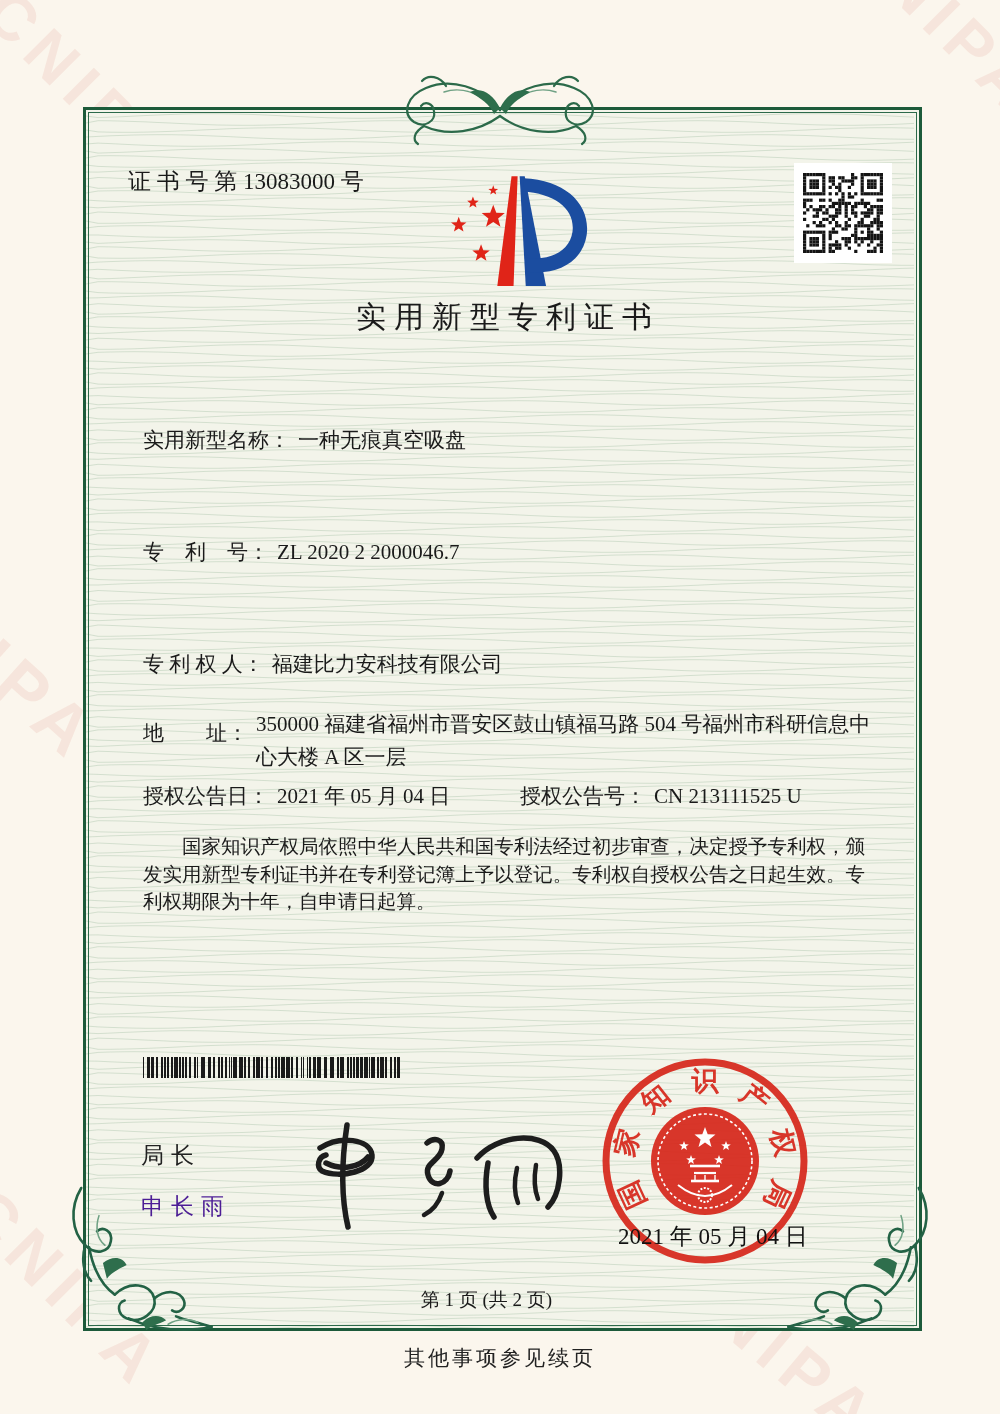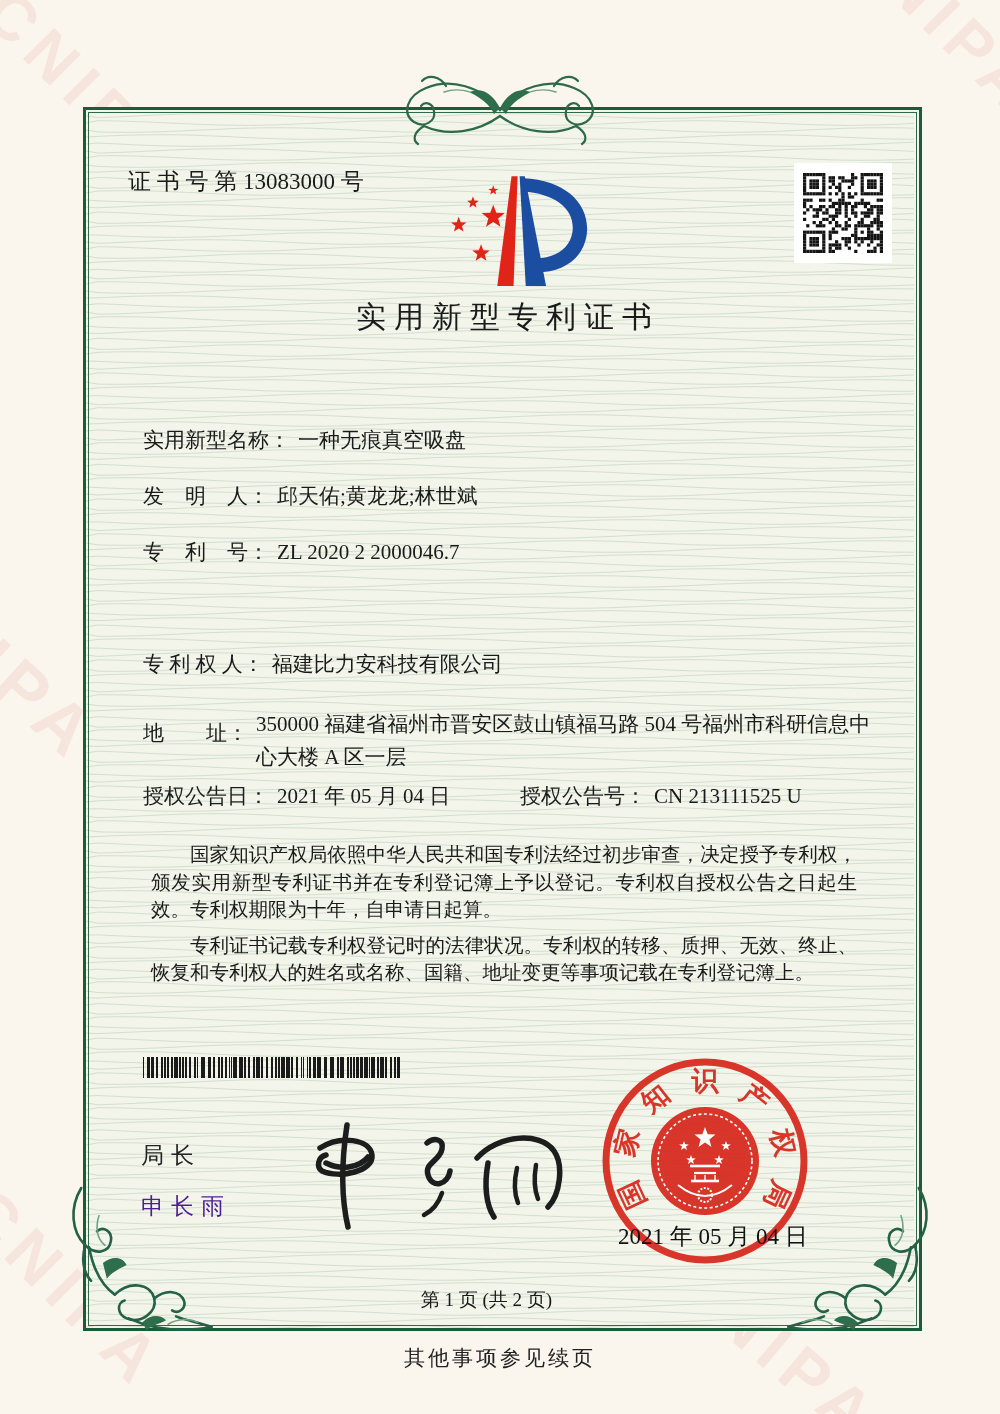--- a/index.html
+++ b/index.html
@@ -36,21 +36,21 @@
   .frow .val{margin-left:8px;}
   .r1{top:424px;} .r2{top:480px;} .r3{top:536px;} .r4{top:592px;} .r5{top:648px;}
   .r6{top:708px;white-space:normal;}
   .r6 .lab{display:inline-block;vertical-align:top;margin-top:9px;}
   .r6 .val{display:inline-block;vertical-align:top;width:625px;white-space:normal;}
   .r7{top:780px;width:760px;}
   .r7 .grant-no{position:absolute;left:377px;top:0;}
   
   .body-text{position:absolute;left:143px;top:833px;width:722px;font-size:19.5px;line-height:27.5px;
              text-align:justify;}
-  .body-text p{margin:8px;text-indent:2em;}
+  .body-text p{margin:0;text-indent:2em;}
   
   .barcode{position:absolute;left:143px;top:1057px;width:258px;height:21px;}
   
   .signer-title{position:absolute;left:141px;top:1140px;font-family:Liberation Sans, sans-serif;
                 font-size:23px;letter-spacing:7px;color:#222;}
   .signer-name{position:absolute;left:141px;top:1191px;font-family:"Liberation Sans","DejaVu Sans",sans-serif;
                font-size:23px;letter-spacing:7px;color:#4c1d95;}
   .signature{position:absolute;left:292px;top:1113px;width:290px;height:126px;}
   
   .seal{position:absolute;left:598px;top:1054px;width:214px;height:214px;opacity:0.93;}
@@ -615,40 +615,36 @@
         <rect x="70.4" y="76.8" width="3.2" height="3.2" fill="#141414"></rect>
         <rect x="76.8" y="76.8" width="3.2" height="3.2" fill="#141414"></rect>
       </svg>
   </div>
 
   <div class="doc-title">实用新型专利证书</div>
 
   <div class="frow r1">
     <span class="lab">实用新型名称：</span><span class="val">一种无痕真空吸盘</span>
   </div>
-  <div class="frow r2">
-    <span class="lab">发　明　人：</span><span class="val">邱天佑;黄龙龙;林世斌</span>
-  </div>
   <div class="frow r3">
     <span class="lab">专　利　号：</span><span class="val">ZL 2020 2 2000046.7</span>
   </div>
   <div class="frow r5">
     <span class="lab">专 利 权 人：</span><span class="val">福建比力安科技有限公司</span>
   </div>
   <div class="frow r6">
     <span class="lab">地　　址：</span><span class="val">350000 福建省福州市晋安区鼓山镇福马路 504 号福州市科研信息中心大楼 A 区一层</span>
   </div>
   <div class="frow r7">
     <span><span>授权公告日：</span><span class="val">2021 年 05 月 04 日</span></span>
     <span class="grant-no"><span>授权公告号：</span><span class="val">CN 213111525 U</span></span>
   </div>
 
   <div class="body-text">
     <p>国家知识产权局依照中华人民共和国专利法经过初步审查，决定授予专利权，颁发实用新型专利证书并在专利登记簿上予以登记。专利权自授权公告之日起生效。专利权期限为十年，自申请日起算。</p>
-    <p>专利证书记载专利权登记时的法律状况。专利权的转移、质押、无效、终止、恢复和专利权人的姓名或名称、国籍、地址变更等事项记载在专利登记簿上。</p>
   </div>
 
   <svg class="barcode" id="barcode" viewBox="0 0 258 21" preserveAspectRatio="none">
       <rect x="0" y="0" width="1" height="21" fill="#1a1a1a"></rect>
       <rect x="4" y="0" width="3" height="21" fill="#1a1a1a"></rect>
       <rect x="8" y="0" width="3" height="21" fill="#1a1a1a"></rect>
       <rect x="13" y="0" width="2" height="21" fill="#1a1a1a"></rect>
       <rect x="18" y="0" width="2" height="21" fill="#1a1a1a"></rect>
       <rect x="21" y="0" width="2" height="21" fill="#1a1a1a"></rect>
       <rect x="24" y="0" width="2" height="21" fill="#1a1a1a"></rect>

